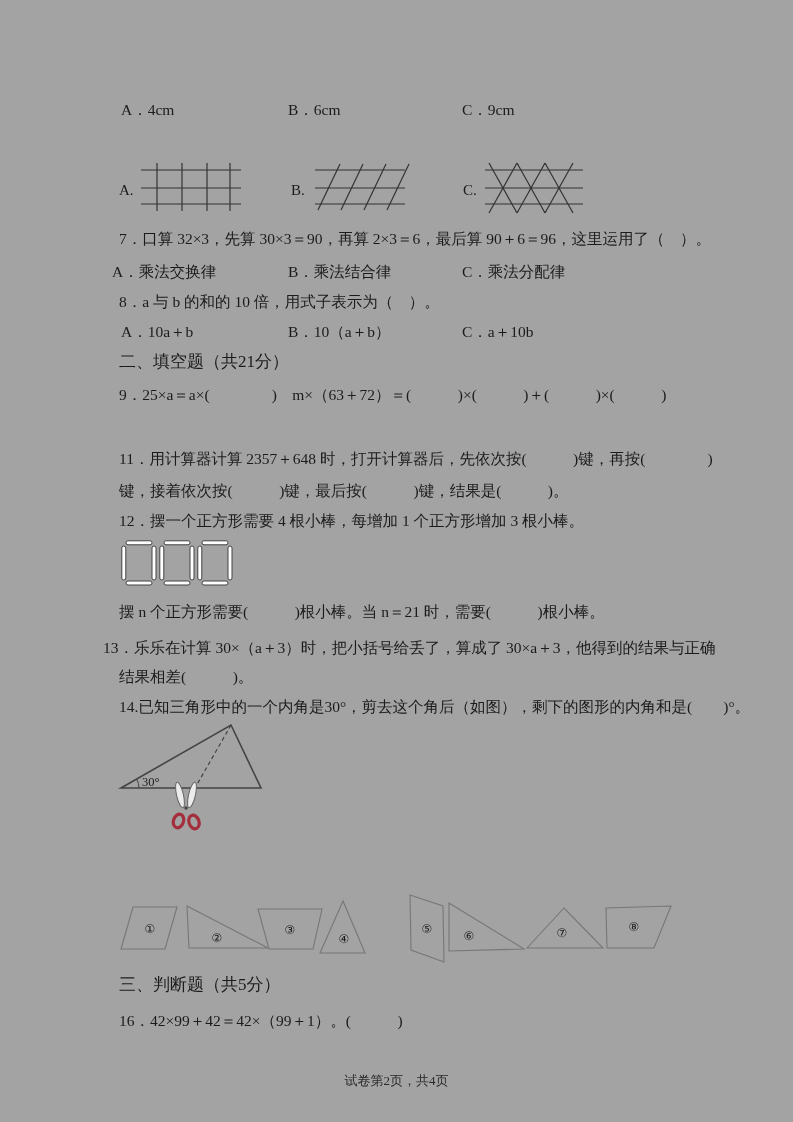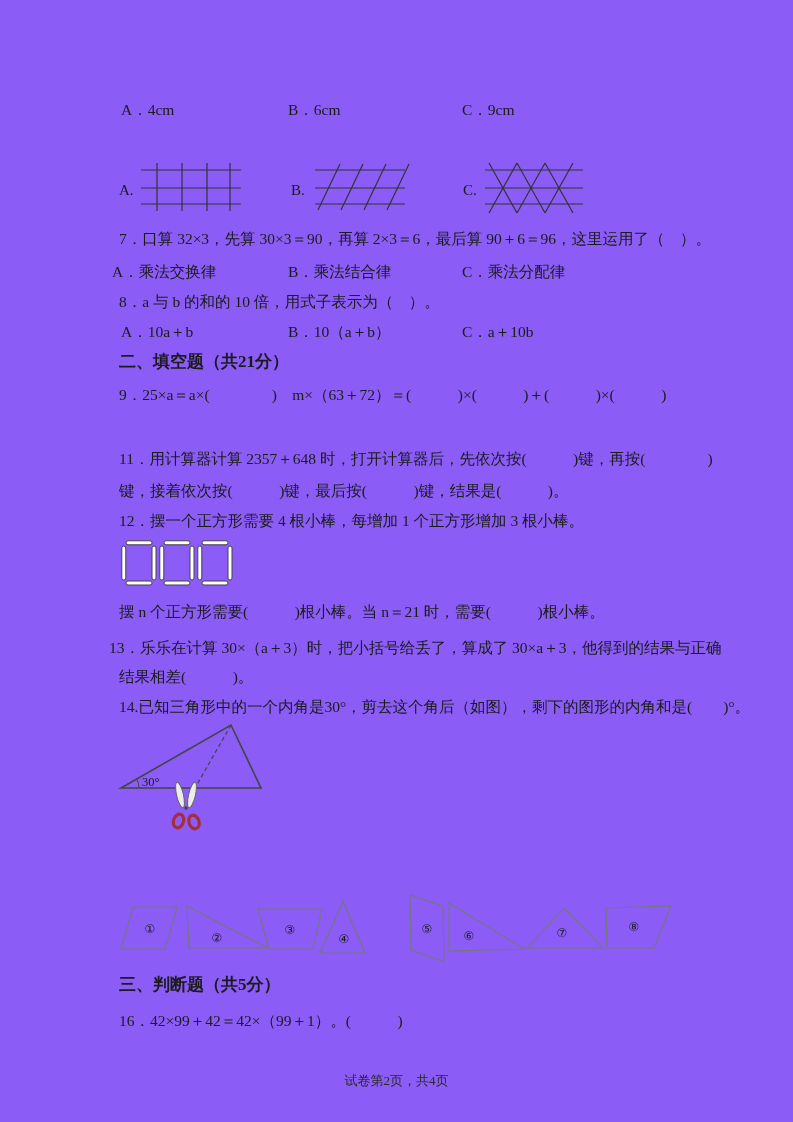--- a/index.html
+++ b/index.html
@@ -1,26 +1,26 @@
 <!DOCTYPE html>
 <html><head>
 <meta charset="utf-8">
 <style>
   html,body{margin:0;padding:0;background:#ffffff;}
   #page{
     position:relative;
     width:793px;height:1122px;
-    background:#8b5cf6;
+    background:#a3a3a3;
     font-family:"Liberation Serif","DejaVu Serif",serif;
     color:#1b1b1b;
     overflow:hidden;
   }
   .line{position:absolute;white-space:nowrap;font-size:15.5px;line-height:19px;}
   .opt{position:absolute;white-space:nowrap;font-size:15.5px;line-height:19px;}
-  .sec{position:absolute;white-space:nowrap;font-size:17px;font-weight:bold;line-height:20px;}
+  .sec{position:absolute;white-space:nowrap;font-size:17px;font-weight:normal;line-height:20px;}
   .footer{position:absolute;left:0;width:100%;text-align:center;font-size:13px;color:#2a2a2a;}
   svg{position:absolute;overflow:visible;}
   svg text{font-family:"Liberation Serif","DejaVu Serif",serif;fill:#1b1b1b;}
 </style>
 </head>
 <body>
 
 <div id="page">
 
   <span class="opt" style="left:121px;top:100px">A．4cm</span>
@@ -105,21 +105,21 @@
         <rect x="81" y="0.8" width="26" height="4" rx="2"></rect>
         <rect x="81" y="41" width="26" height="4" rx="2"></rect>
         <rect x="76.8" y="6" width="4" height="34" rx="2"></rect>
         <rect x="107" y="6" width="4" height="34" rx="2"></rect>
       </g>
     </g>
   </svg>
 
   <div class="line" style="left:119px;top:602px">摆 n 个正方形需要(　　　)根小棒。当 n＝21 时，需要(　　　)根小棒。</div>
 
-  <div class="line" style="left:109px;top:638px">13．乐乐在计算 30×（a＋3）时，把小括号给丢了，算成了 30×a＋3，他得到的结果与正确</div>
+  <div class="line" style="left:103px;top:638px">13．乐乐在计算 30×（a＋3）时，把小括号给丢了，算成了 30×a＋3，他得到的结果与正确</div>
   <div class="line" style="left:119px;top:667px">结果相差(　　　)。</div>
 
   <div class="line" style="left:119px;top:697px">14.已知三角形中的一个内角是30°，剪去这个角后（如图），剩下的图形的内角和是(　　)°。</div>
 
   <svg style="left:113px;top:712px" width="185" height="126" viewBox="0 0 185 126">
     <polygon points="8,76 118,13 148,76" fill="none" stroke="#444" stroke-width="1.6"></polygon>
     <line x1="118" y1="13" x2="82" y2="76" stroke="#444" stroke-width="1.2" stroke-dasharray="4,3"></line>
     <path d="M 26 76 A 18 18 0 0 0 23.6 67" fill="none" stroke="#444" stroke-width="1"></path>
     <text x="29" y="74" font-size="12.5">30°</text>
     <g>

